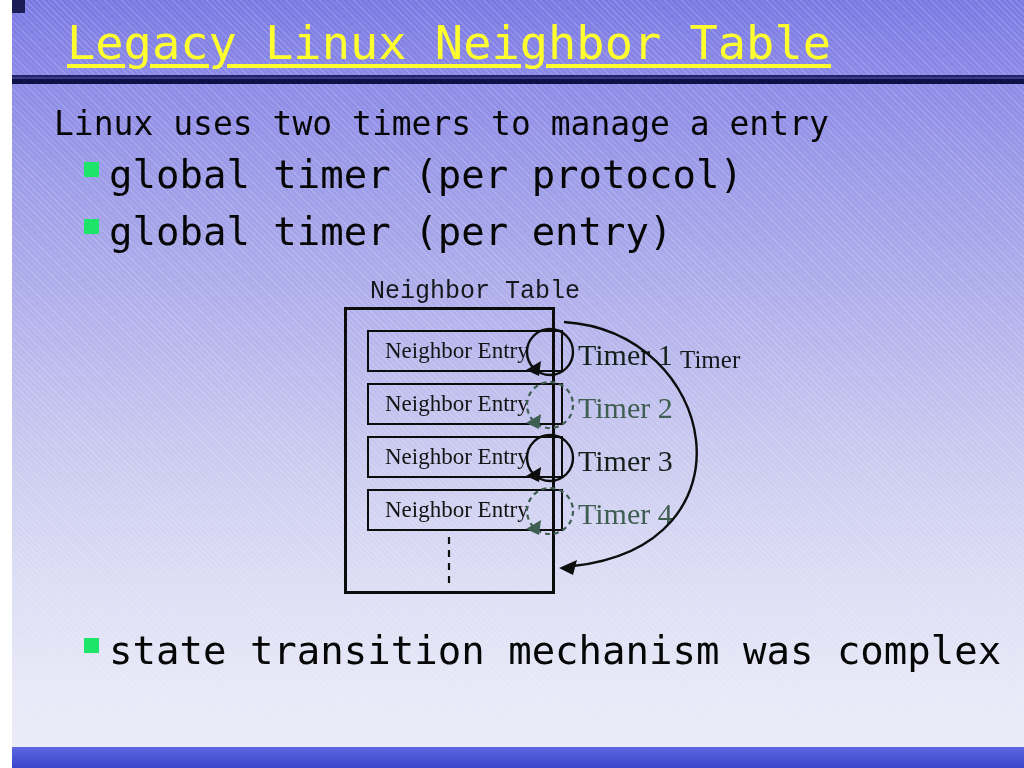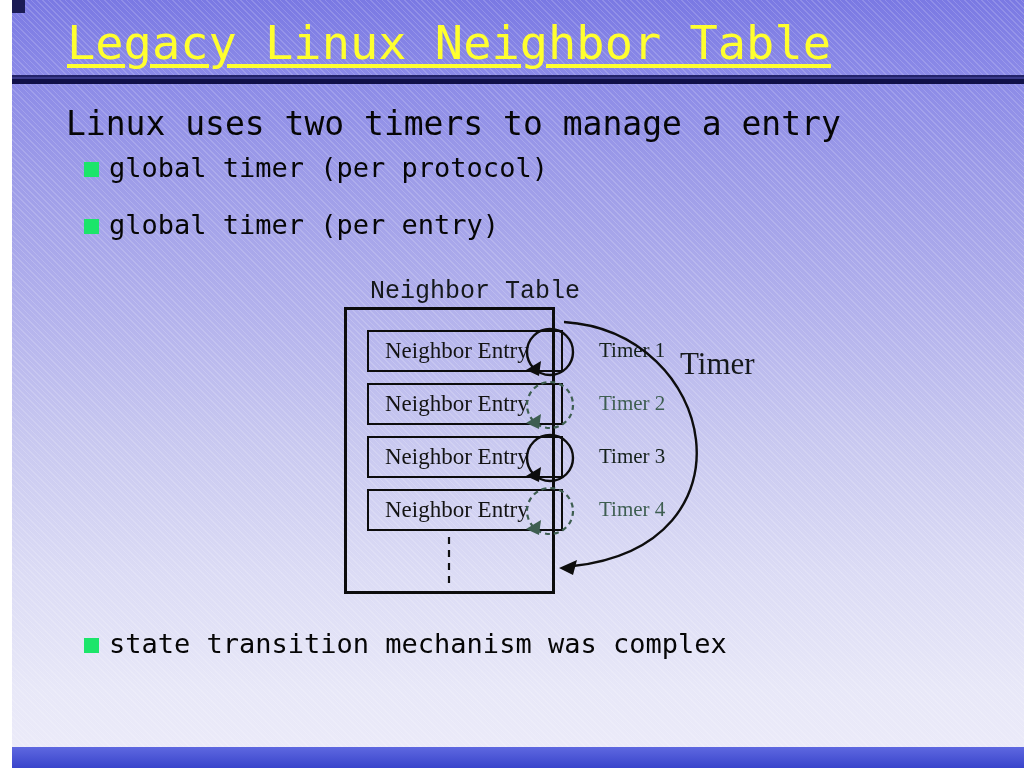--- a/index.html
+++ b/index.html
@@ -32,31 +32,31 @@
     text-decoration:underline;
     text-decoration-thickness:4px;
     text-underline-offset:5px;
   }
   .rule{
     position:absolute;left:0;top:75px;width:1024px;height:9px;
     background:linear-gradient(180deg,
       #23236a 0 22%, #3a3a8a 22% 45%, #101048 45% 100%);
   }
   .intro{
-    position:absolute;left:54px;top:104px;
+    position:absolute;left:42px;top:104px;
     font-size:33px;color:#060606;white-space:nowrap;
   }
   .bullet{position:absolute;left:72px;white-space:nowrap;}
   .bullet .sq{
     position:absolute;left:0;top:10px;width:15px;height:15px;
     background:#1ce56a;
   }
   .bullet .btxt{
     display:inline-block;margin-left:25px;
-    font-size:27px;color:#060606;
+    font-size:39px;color:#060606;
   }
   .b1{top:152px;} .b2{top:209px;} .b3{top:628px;} .b4{top:686px;}
 
   
   .dg-serif{font-family:"Liberation Serif","DejaVu Serif",serif;}
   .ntable-label{
     position:absolute;left:358px;top:277px;
     font-size:25px;color:#15181b;white-space:nowrap;font-family:Liberation Mono, monospace;
   }
   .ntable-box{
@@ -65,30 +65,30 @@
   }
   .entry{
     position:absolute;left:355px;width:196px;height:42px;
     border:2px solid #0c0c0c;box-sizing:border-box;
     font-size:23px;color:#131313;
     display:flex;align-items:center;padding-left:16px;
     white-space:nowrap;
   }
   .e1{top:330px;} .e2{top:383px;} .e3{top:436px;} .e4{top:489px;}
   .timer-label{
-    position:absolute;left:587px;
-    font-size:21px;white-space:nowrap;
+    position:absolute;left:566px;
+    font-size:30px;white-space:nowrap;
   }
   .t1{top:338px;color:#14201a;}
   .t2{top:391px;color:#3e5e51;}
   .t3{top:444px;color:#14201a;}
   .t4{top:497px;color:#3e5e51;}
   .timer-group{
     position:absolute;left:668px;top:346px;
-    font-size:31px;color:#15181b;white-space:nowrap;
+    font-size:25px;color:#15181b;white-space:nowrap;
   }
   .dg-svg{position:absolute;left:0;top:0;pointer-events:none;}
 
   .footer-bar{
     position:absolute;left:0;bottom:0;width:1024px;height:21px;
     background:linear-gradient(180deg,#5e68e0 0%,#3944cb 100%);
   }
 </style>
 </head>
 <body>

